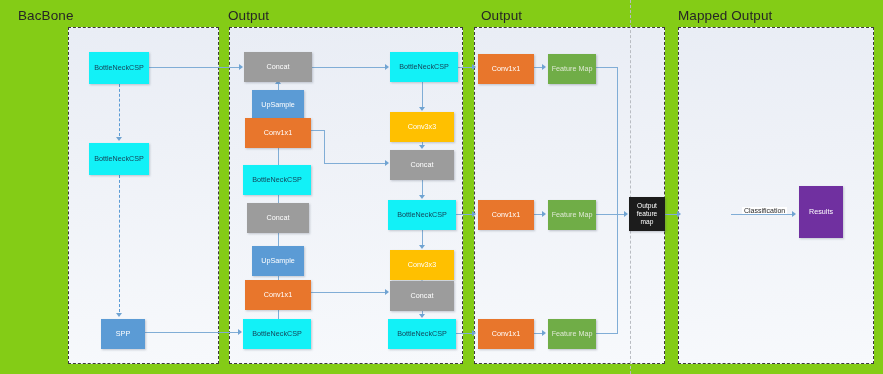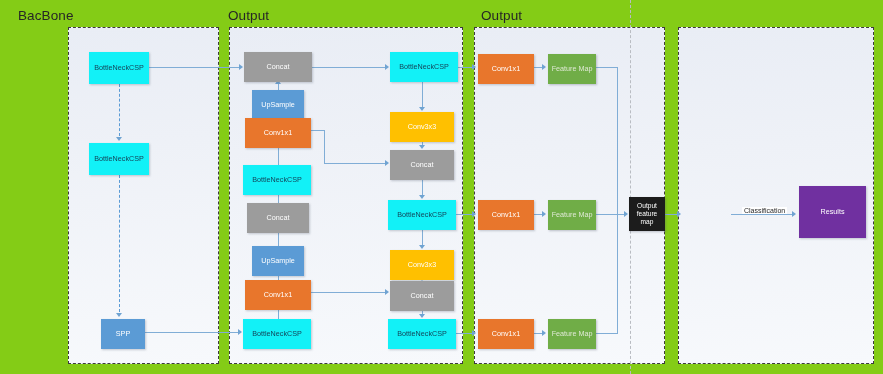--- a/index.html
+++ b/index.html
@@ -101,20 +101,21 @@
   }
 </style>
 </head>
 <body>
 
 <div id="canvas">
 
   <div class="group-label" style="left:18px; top:8px;">BacBone</div>
   <div class="group-label" style="left:228px; top:8px;">Output</div>
   <div class="group-label" style="left:481px; top:8px;">Output</div>
+  <div class="group-label" style="left:678px; top:8px;">Mapped Output</div>
 
   <div class="group-box" style="left:68px;  top:27px; width:151px; height:337px;"></div>
   <div class="group-box" style="left:229px; top:27px; width:234px; height:337px;"></div>
   <div class="group-box" style="left:474px; top:27px; width:191px; height:337px;"></div>
   <div class="group-box" style="left:678px; top:27px; width:196px; height:337px;"></div>
 
   <div class="soft-divider" style="left:630px; top:0px; height:374px;"></div>
 
   <div class="edge h" style="left:149px; top:67px;  width:90px;"></div>
   <div class="arrow right" style="left:239px; top:64px;"></div>
@@ -226,15 +227,15 @@
   <div class="node n-cyan" style="left:388px; top:319px; width:68px; height:28px;">BottleNeckCSP</div>
 
   <div class="node n-orange" style="left:478px; top:54px; width:56px; height:28px;">Conv1x1</div>
   <div class="node n-green" style="left:548px; top:54px; width:48px; height:26px;">Feature Map</div>
   <div class="node n-orange" style="left:478px; top:200px; width:56px; height:28px;">Conv1x1</div>
   <div class="node n-green" style="left:548px; top:200px; width:48px; height:26px;">Feature Map</div>
   <div class="node n-orange" style="left:478px; top:319px; width:56px; height:28px;">Conv1x1</div>
   <div class="node n-green" style="left:548px; top:319px; width:48px; height:26px;">Feature Map</div>
 
   <div class="node n-black" style="left:629px; top:197px; width:36px; height:34px;">Output feature map</div>
-  <div class="node n-purple" style="left:799px; top:186px; width:67px; height:52px;">Results</div>
+  <div class="node n-purple" style="left:799px; top:186px; width:44px; height:52px;">Results</div>
 
 </div>
 
 </body></html>

